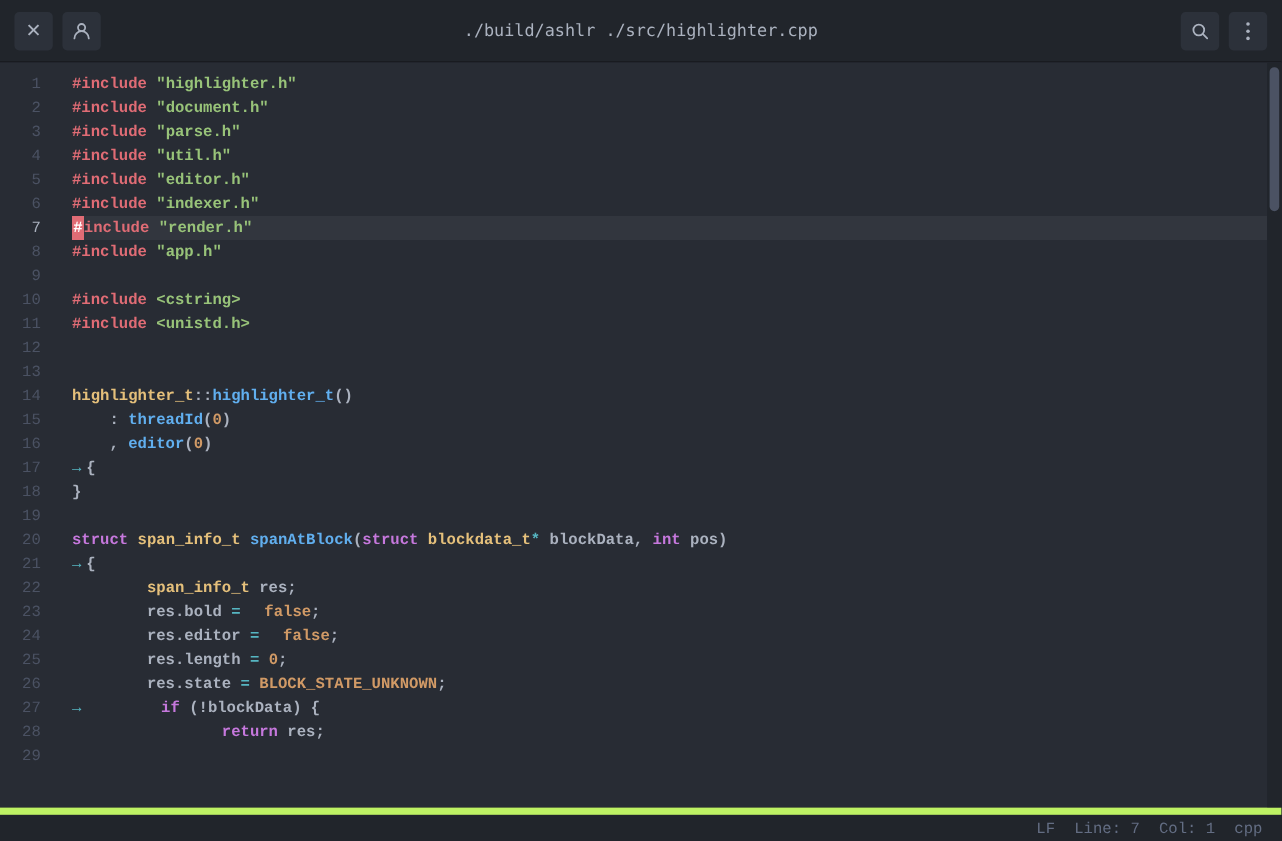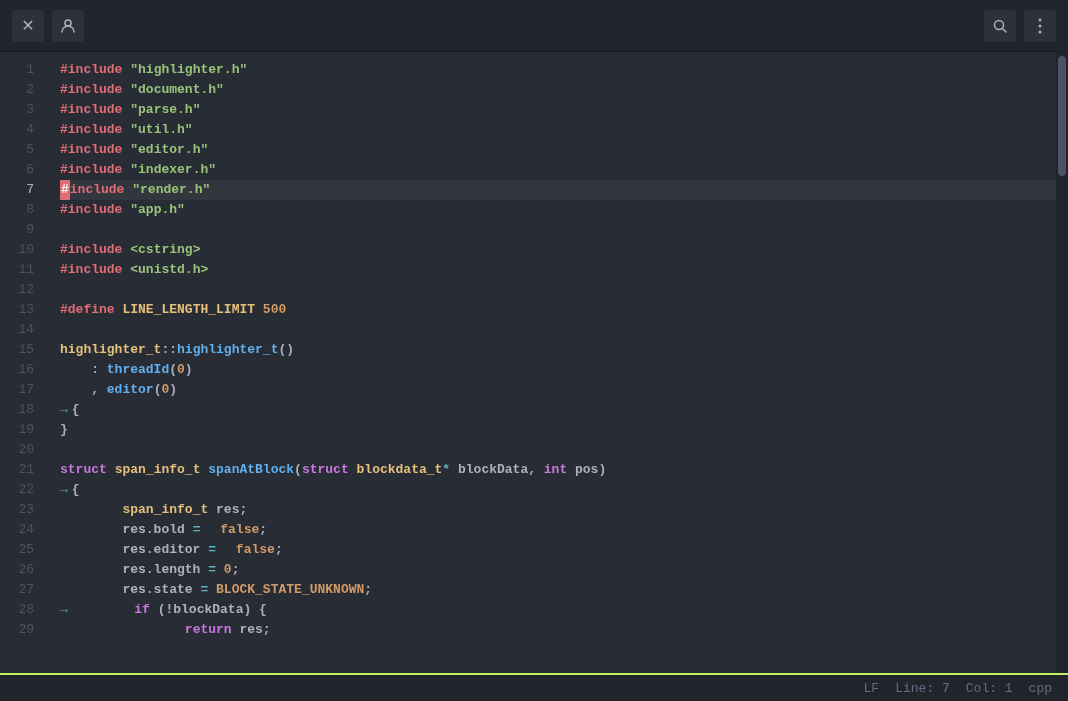--- a/index.html
+++ b/index.html
@@ -154,41 +154,42 @@
 
     
     .statusbar {
       height: 28px;
       background: #21252b;
       display: flex;
       align-items: center;
       justify-content: flex-end;
       padding: 0 16px;
       gap: 16px;
-      border-top: 2px solid #bef264;
+      border-top: 6px solid #bef264;
       font-size: 13px;
       color: #636d83;
     }
     .statusbar-item {
       color: #636d83;
     }
   </style>
 </head>
 <body>
 
 <div class="titlebar" data-name="titlebar">
   <div class="titlebar-left" data-name="titlebar-left">
     <button class="titlebar-close-btn" data-name="close-button">✕</button>
     <button class="titlebar-icon-btn" data-name="user-icon-button">
       <svg width="16" height="16" viewBox="0 0 16 16" fill="none" data-name="user-icon">
         <circle cx="8" cy="5" r="3" stroke="#abb2bf" stroke-width="1.5"></circle>
         <path d="M2 14c0-3.3 2.7-6 6-6s6 2.7 6 6" stroke="#abb2bf" stroke-width="1.5" stroke-linecap="round"></path>
       </svg>
     </button>
   </div>
+  <div class="titlebar-title" data-name="window-title">./build/ashlr ./src/highlighter.cpp</div>
   <div class="titlebar-right" data-name="titlebar-right">
     <button class="titlebar-close-btn" data-name="search-button">
       <svg width="16" height="16" viewBox="0 0 16 16" fill="none" data-name="search-icon">
         <circle cx="7" cy="7" r="4.5" stroke="#abb2bf" stroke-width="1.5"></circle>
         <line x1="10.5" y1="10.5" x2="14" y2="14" stroke="#abb2bf" stroke-width="1.5" stroke-linecap="round"></line>
       </svg>
     </button>
     <button class="titlebar-icon-btn" data-name="more-button">
       <svg width="4" height="16" viewBox="0 0 4 16" fill="#abb2bf" data-name="more-icon">
         <circle cx="2" cy="2" r="1.5"></circle>
@@ -272,23 +273,20 @@
     <div class="code-line" data-name="code-line-10">
       <span class="kw-include">#include</span><span class="plain"> </span><span class="string">&lt;cstring&gt;</span>
     </div>
 
     <div class="code-line" data-name="code-line-11">
       <span class="kw-include">#include</span><span class="plain"> </span><span class="string">&lt;unistd.h&gt;</span>
     </div>
 
     <div class="code-line" data-name="code-line-12"></div>
 
-    <div class="code-line" data-name="code-line-13">
-      <span class="kw-define">#define</span><span class="plain"> </span><span class="macro">LINE_LENGTH_LIMIT</span><span class="plain"> </span><span class="number">500</span>
-    </div>
 
     <div class="code-line" data-name="code-line-14"></div>
 
     <div class="code-line" data-name="code-line-15">
       <span class="type">highlighter_t</span><span class="plain">::</span><span class="funcname">highlighter_t</span><span class="plain">()</span>
     </div>
 
     <div class="code-line" data-name="code-line-16">
       <span class="plain">    : </span><span class="funcname">threadId</span><span class="plain">(</span><span class="number">0</span><span class="plain">)</span>
     </div>

